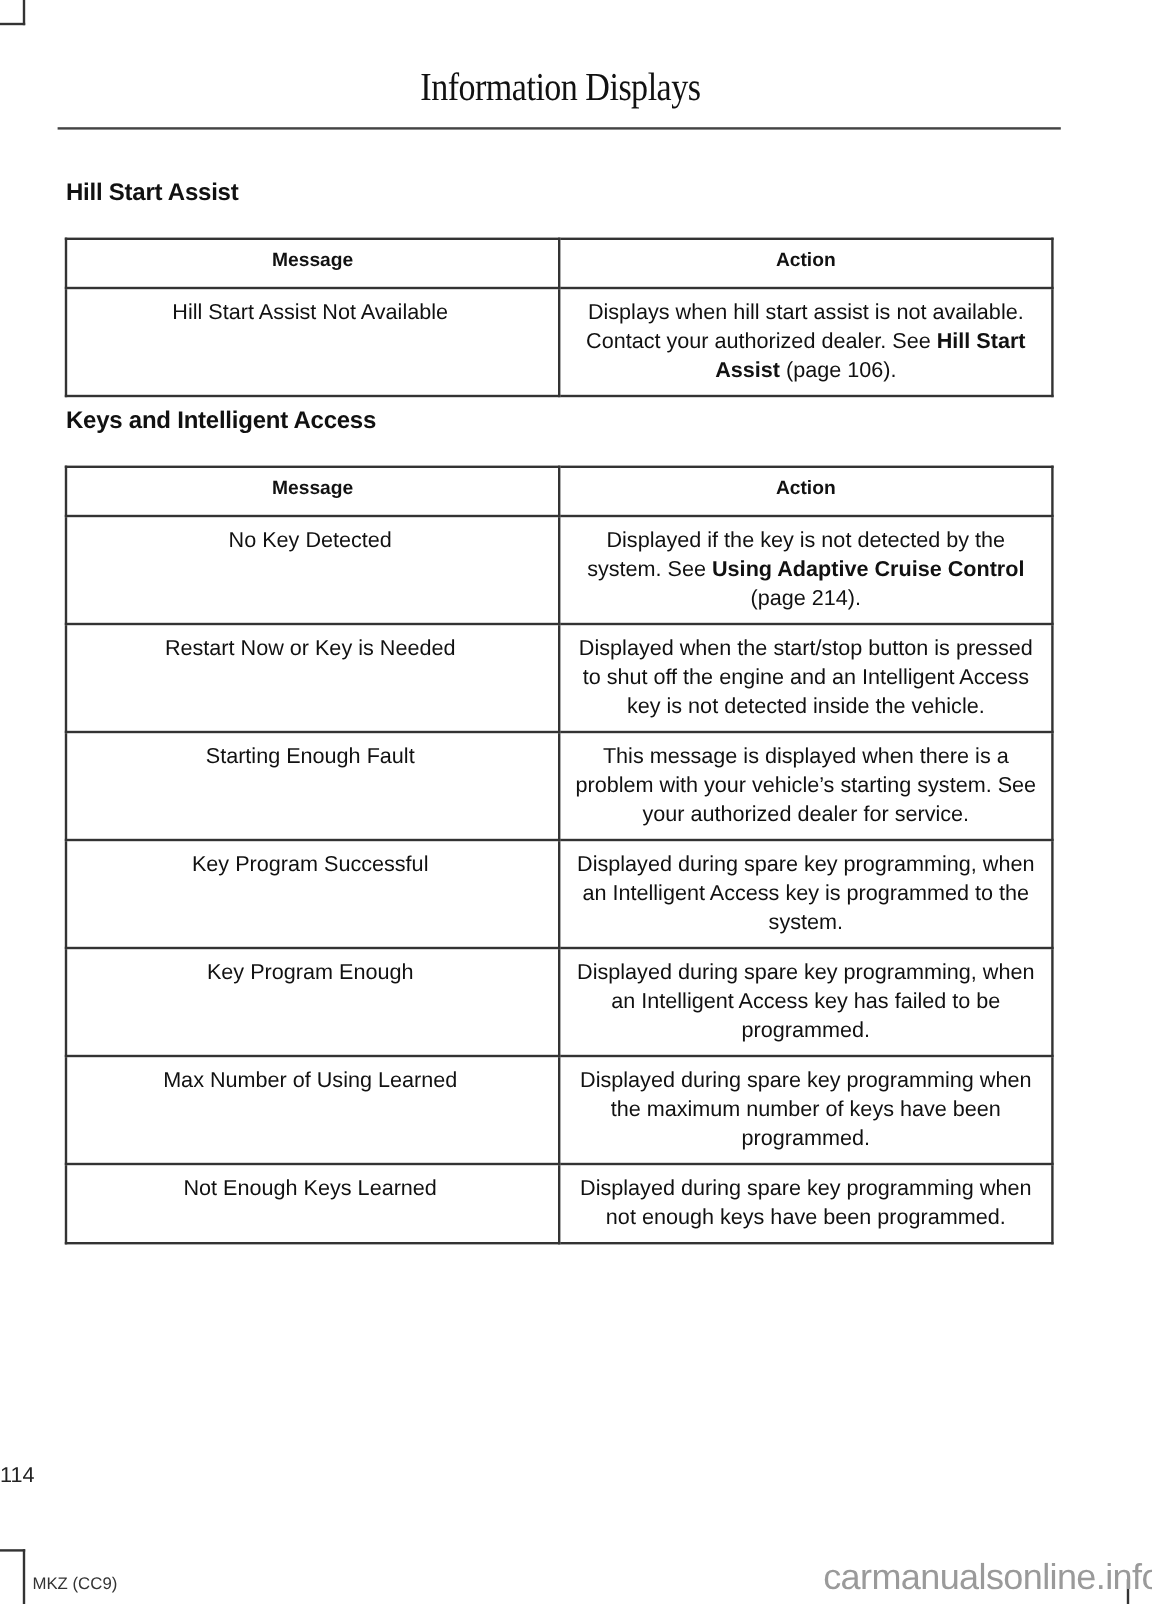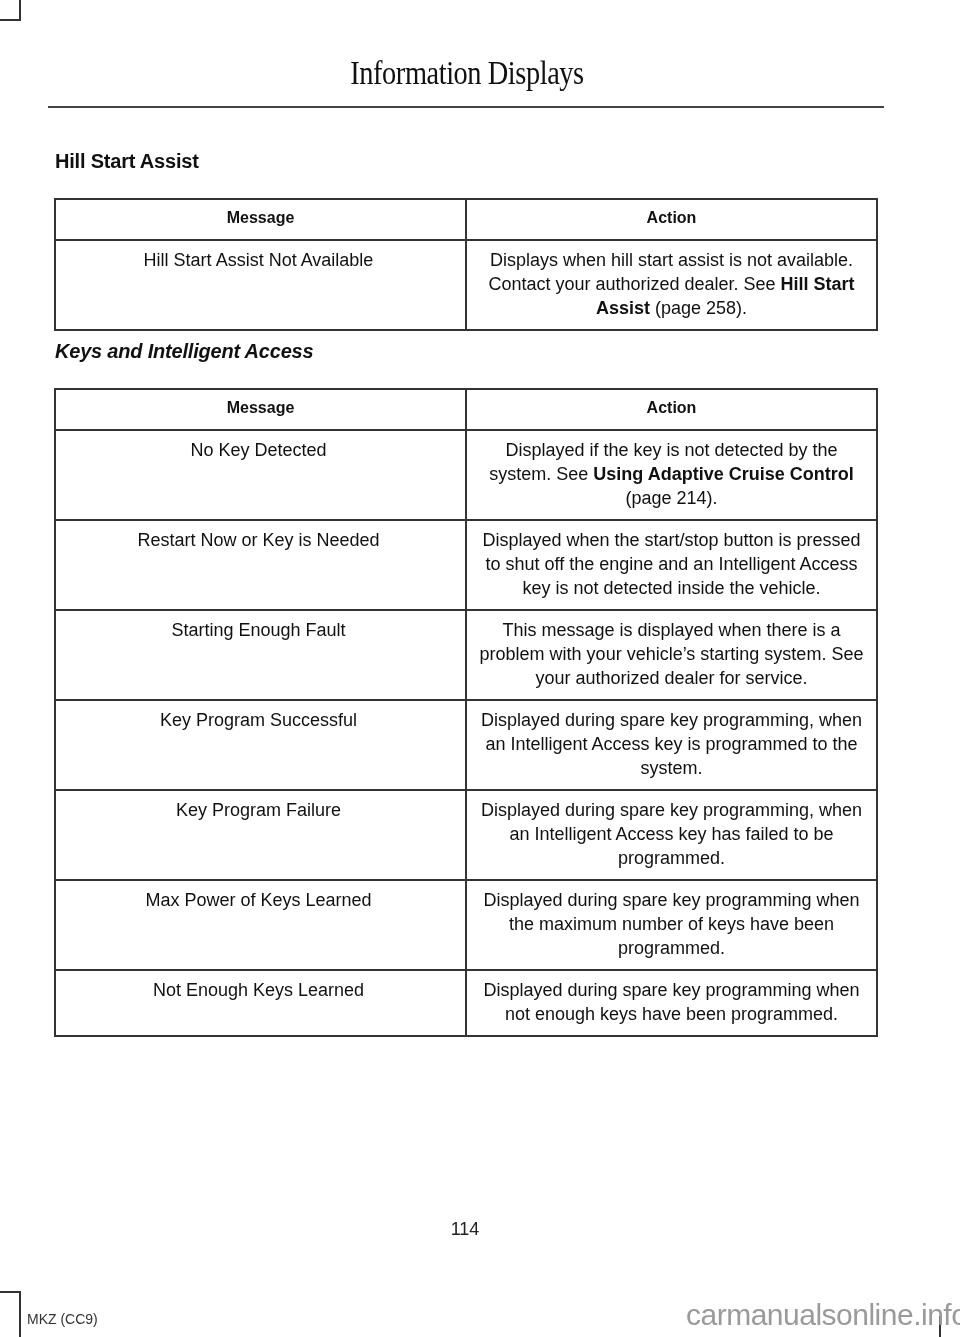--- a/index.html
+++ b/index.html
@@ -81,21 +81,20 @@
       height: 20px;
     }
     table.msg-table td.msg-col { width: 229px; padding-left: 2px; padding-right: 6px; }
     table.msg-table .ref { font-weight: bold; }
 
     .page-number {
       position: absolute;
       left: 0;
       width: 930px;
       top: 1219px;
-      text-align: center;
       font-size: 18px;
       color: #222;
     }
     .model-code {
       position: absolute;
       left: 27px;
       top: 1311px;
       font-size: 14px;
       color: #333;
     }
@@ -122,26 +121,26 @@
 <table class="msg-table" style="top:198px;">
   <thead>
     <tr>
       <th class="msg-col">Message</th>
       <th>Action</th>
     </tr>
   </thead>
   <tbody>
       <tr>
         <td class="msg-col">Hill Start Assist Not Available</td>
-        <td><span>Displays when hill start assist is not available. Contact your authorized dealer.  See </span><span class="ref">Hill Start Assist</span><span> (page 258).</span></td>
+        <td><span>Displays when hill start assist is not available. Contact your authorized dealer.  See </span><span class="ref">Hill Start Assist</span><span> (page 106).</span></td>
       </tr>
     </tbody>
 </table>
 
-<div class="section-heading" style="top:340px;font-style:italic;">Keys and Intelligent Access</div>
+<div class="section-heading" style="top:340px;">Keys and Intelligent Access</div>
 <table class="msg-table" style="top:388px;">
   <thead>
     <tr>
       <th class="msg-col">Message</th>
       <th>Action</th>
     </tr>
   </thead>
   <tbody>
       <tr>
         <td class="msg-col">No Key Detected</td>
@@ -153,25 +152,25 @@
       </tr>
       <tr>
         <td class="msg-col">Starting Enough Fault</td>
         <td><span>This message is displayed when there is a problem with your vehicle’s starting system. See your authorized dealer for service.</span></td>
       </tr>
       <tr>
         <td class="msg-col">Key Program Successful</td>
         <td><span>Displayed during spare key programming, when an Intelligent Access key is programmed to the system.</span></td>
       </tr>
       <tr>
-        <td class="msg-col">Key Program Failure</td>
+        <td class="msg-col">Key Program Enough</td>
         <td><span>Displayed during spare key programming, when an Intelligent Access key has failed to be programmed.</span></td>
       </tr>
       <tr>
-        <td class="msg-col">Max Power of Keys Learned</td>
+        <td class="msg-col">Max Number of Using Learned</td>
         <td><span>Displayed during spare key programming when the maximum number of keys have been programmed.</span></td>
       </tr>
       <tr>
         <td class="msg-col">Not Enough Keys Learned</td>
         <td><span>Displayed during spare key programming when not enough keys have been programmed.</span></td>
       </tr>
     </tbody>
 </table>
 
 <div class="page-number">114</div>

